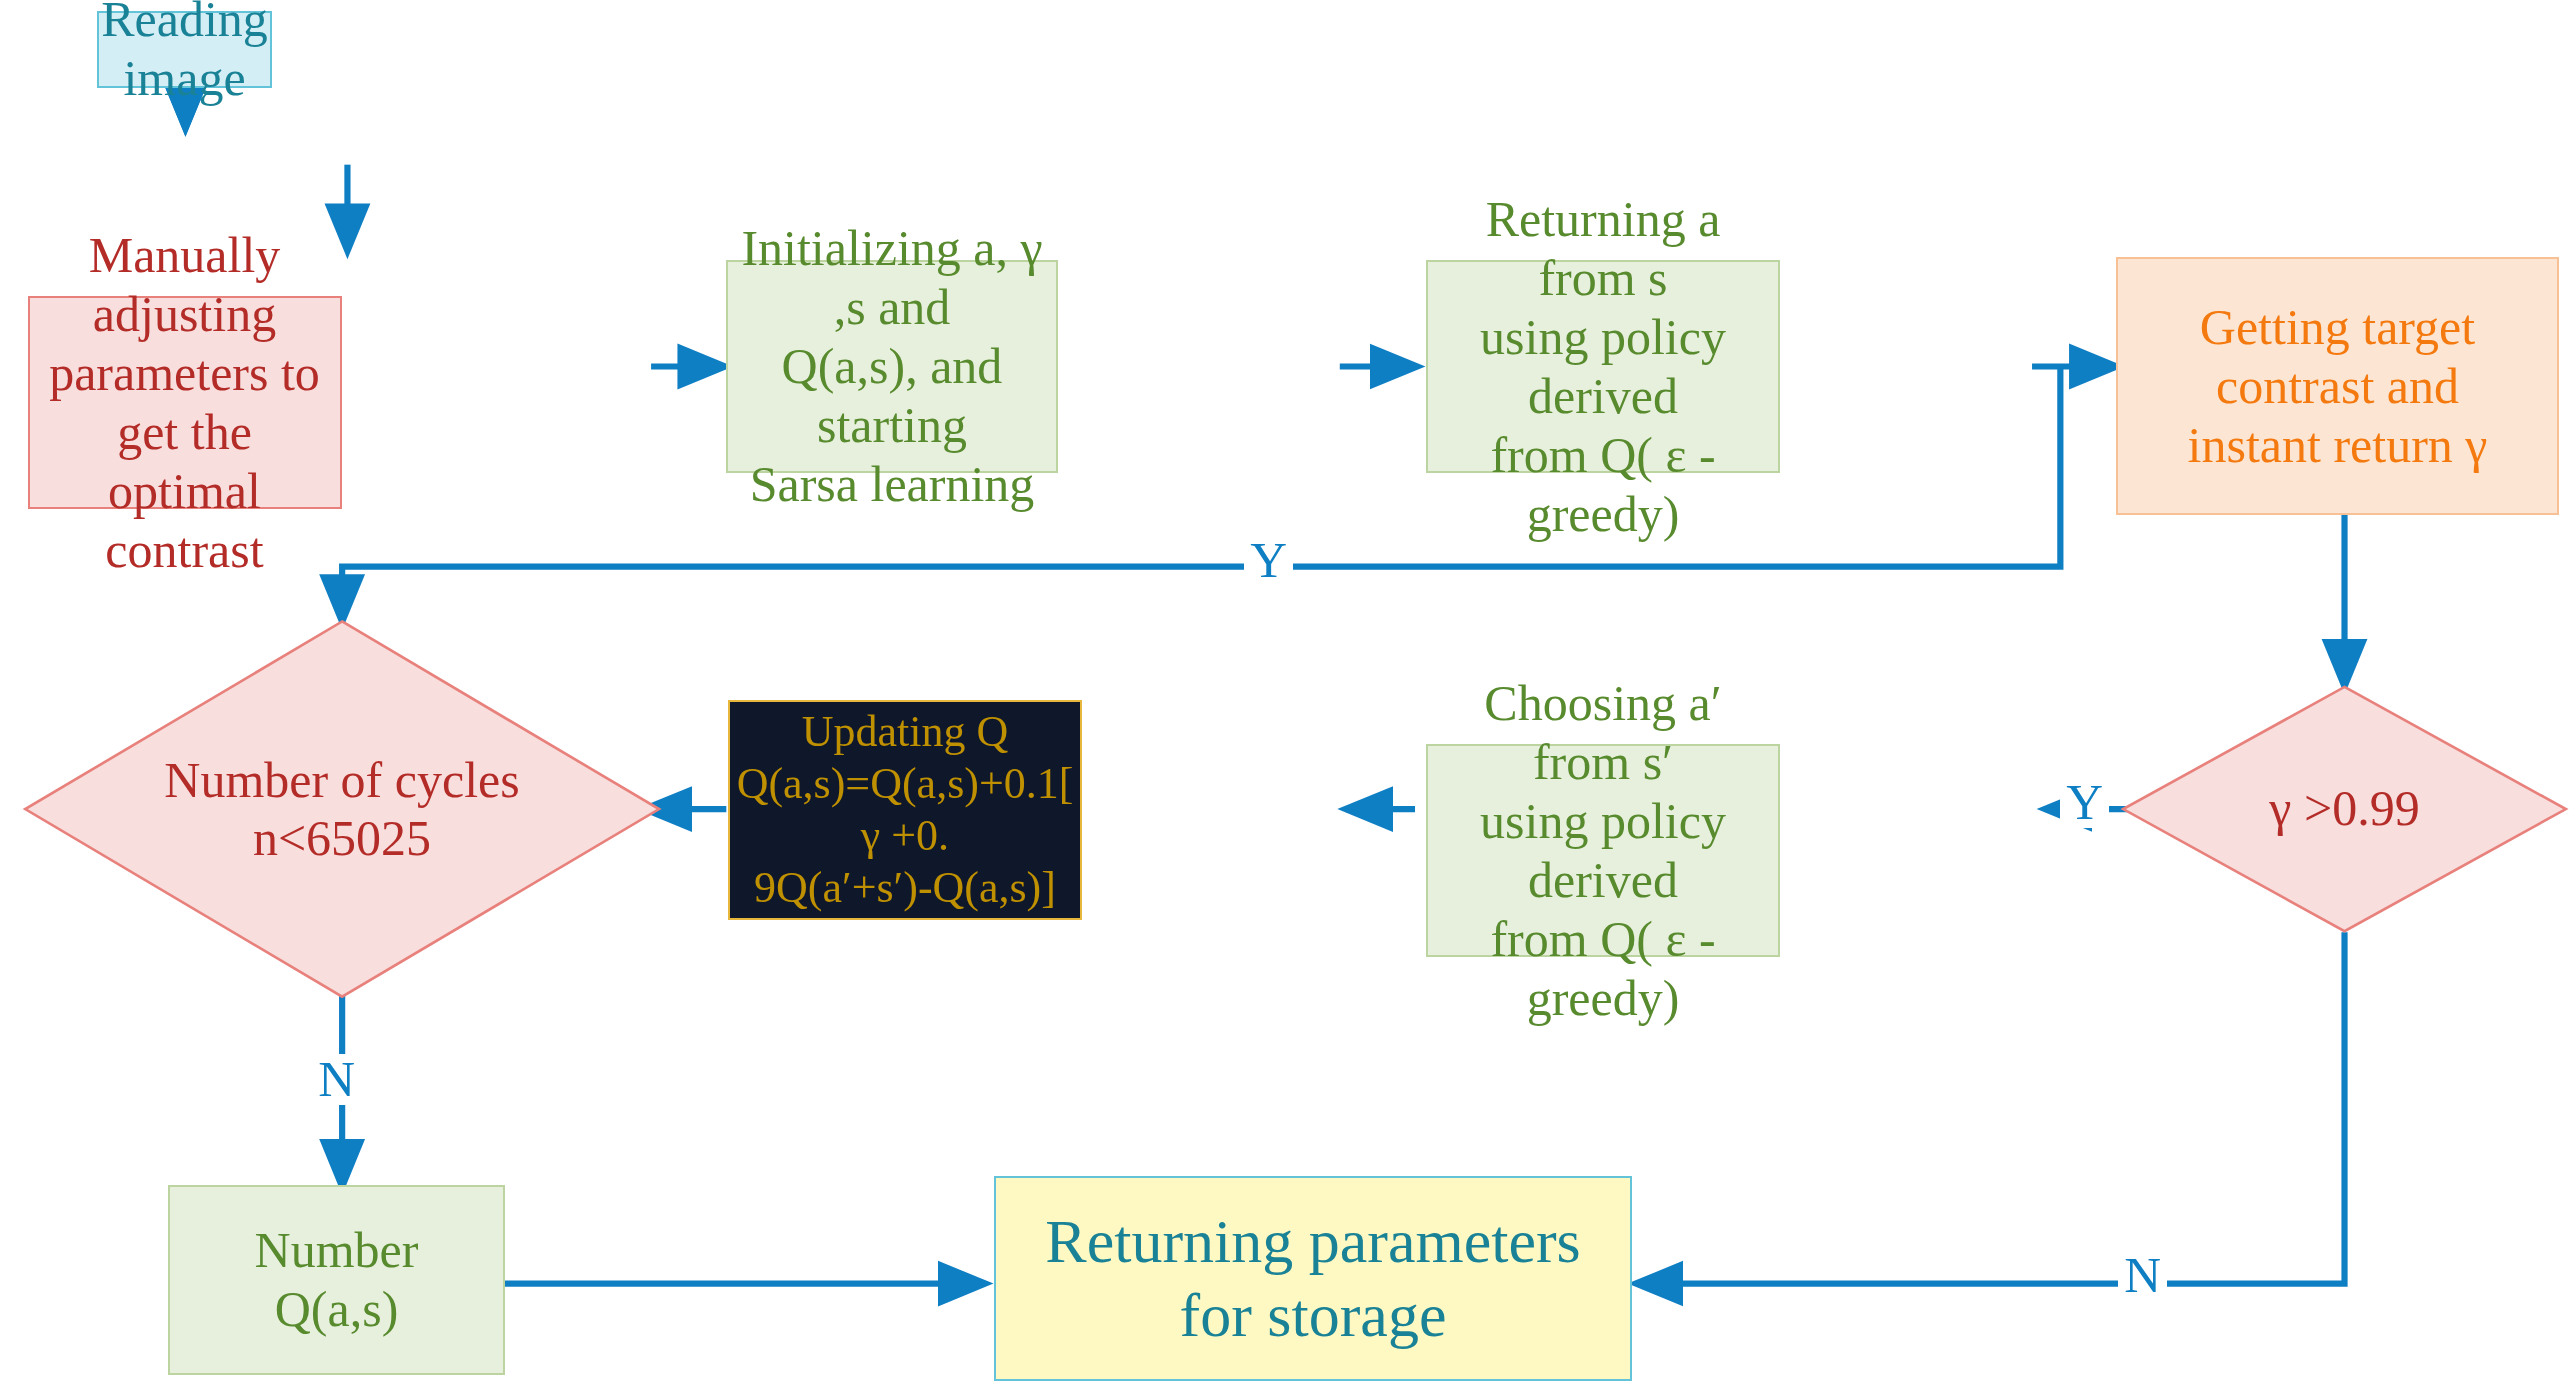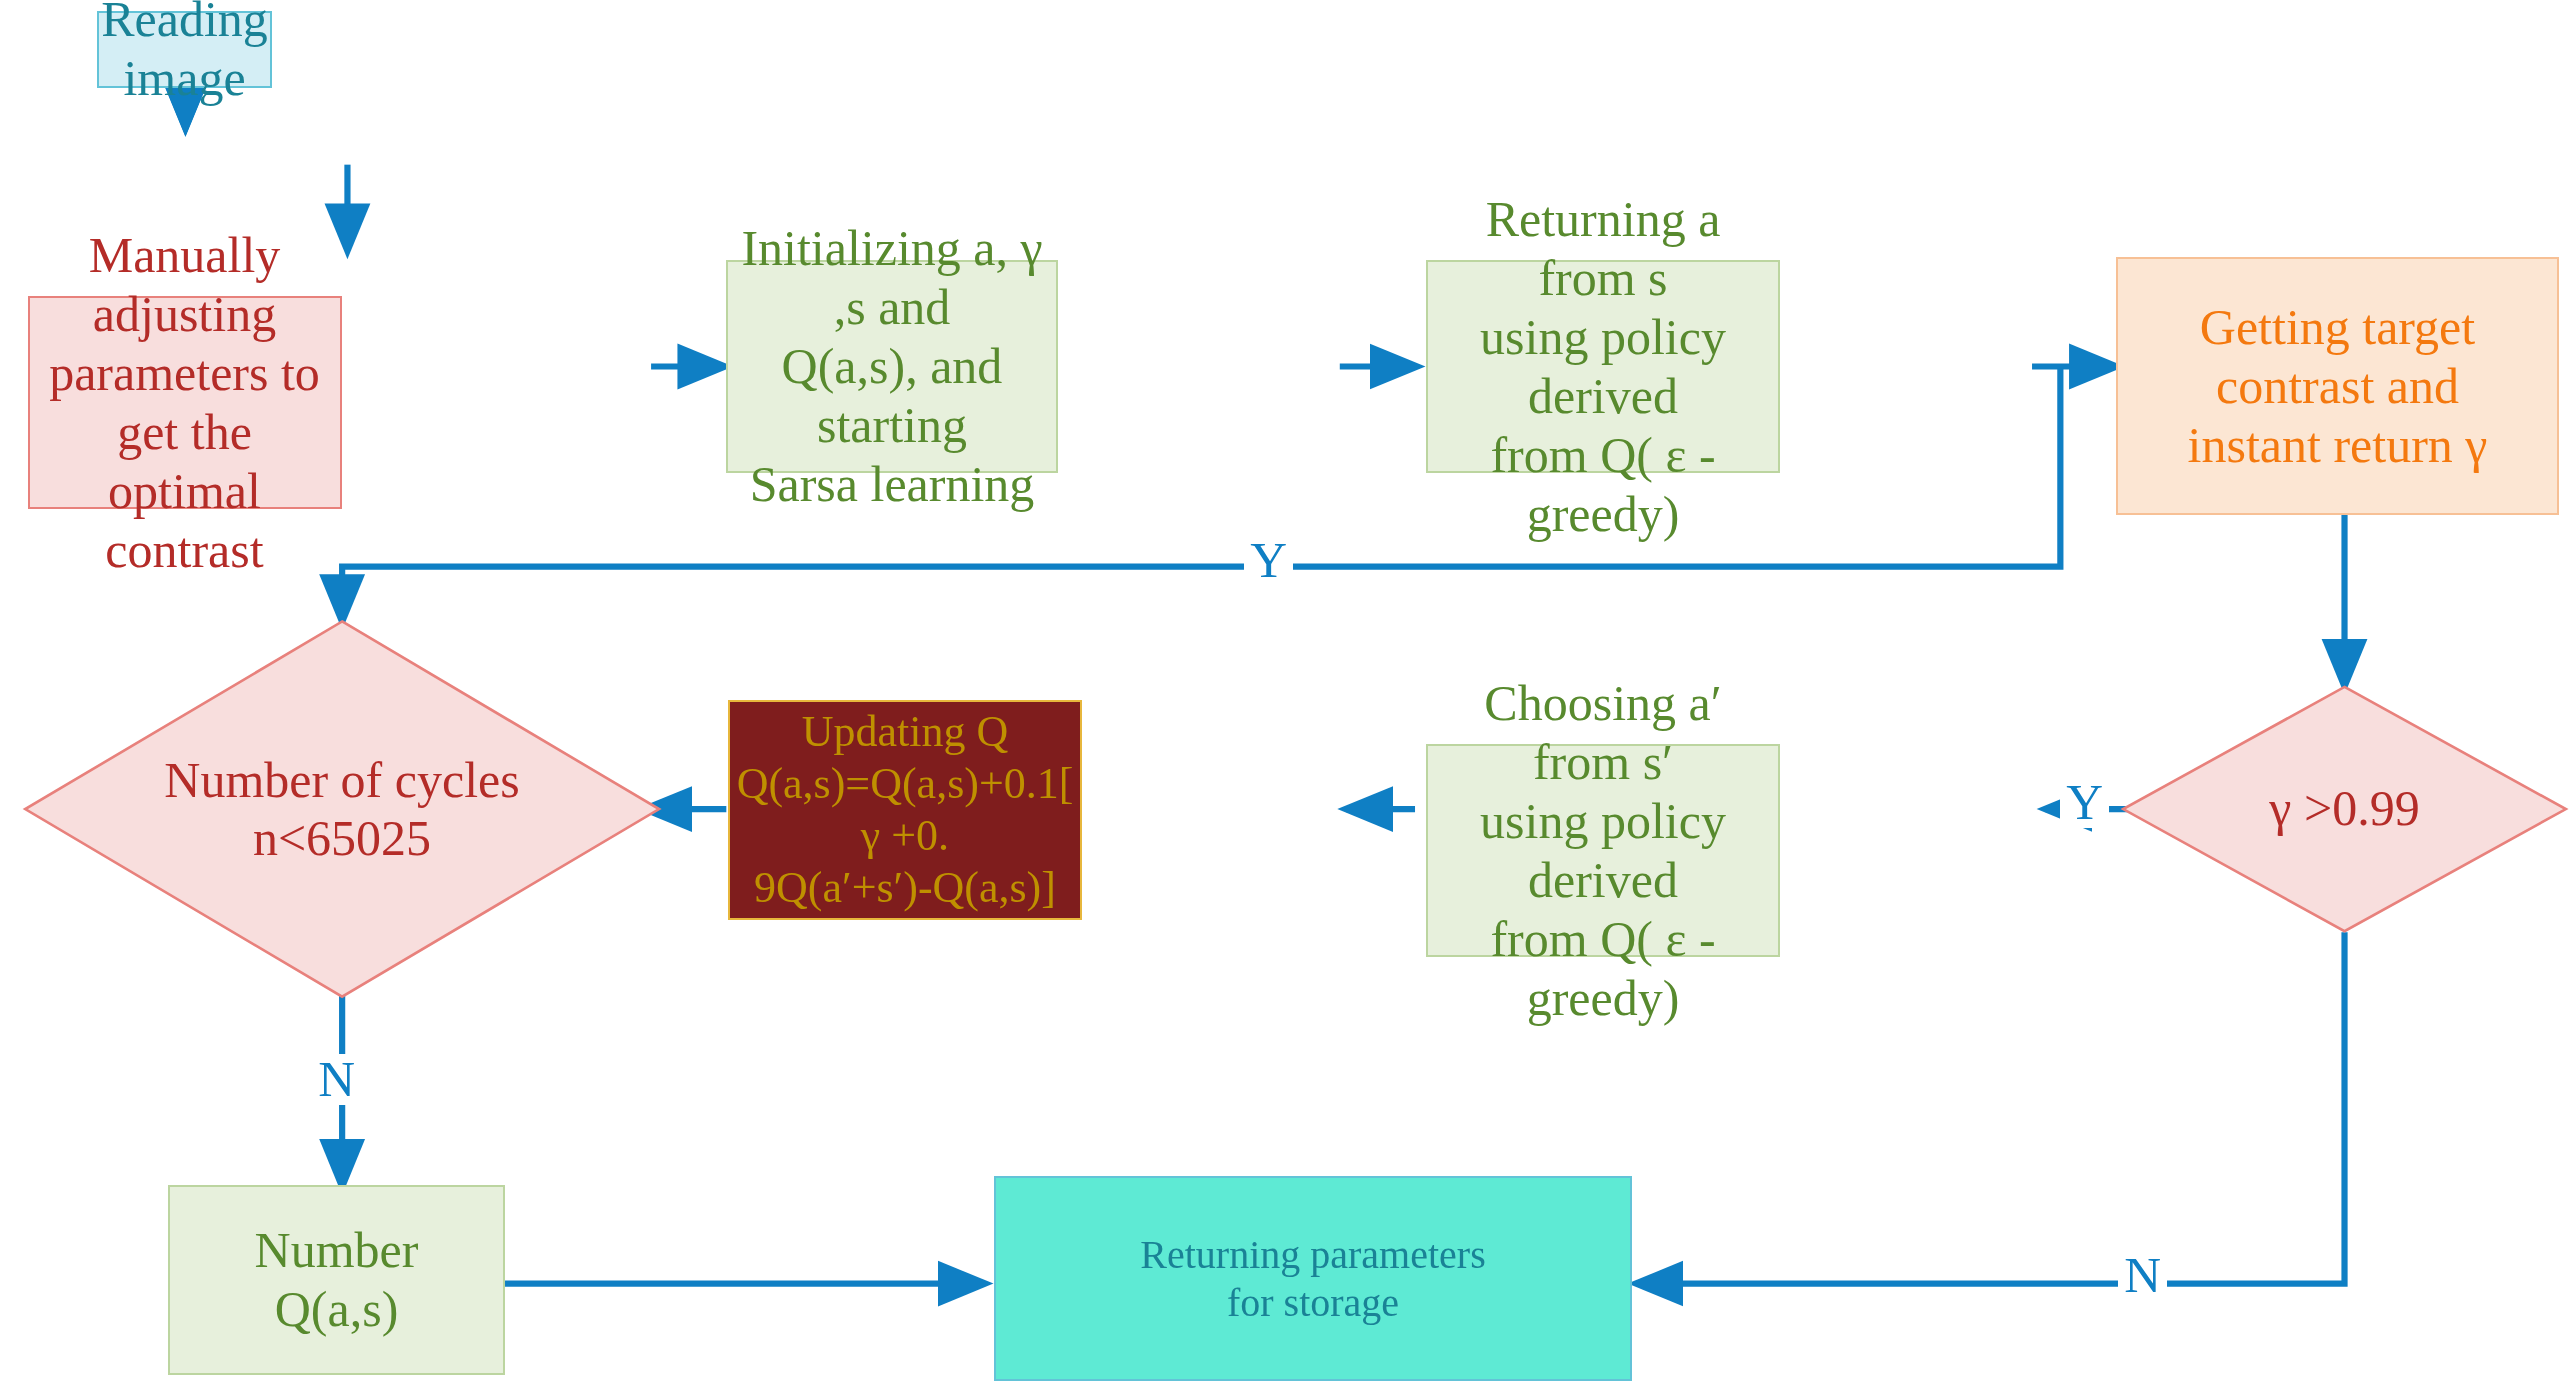--- a/index.html
+++ b/index.html
@@ -6,22 +6,22 @@
   body{font-family:"Liberation Serif", serif;}
   #stage{position:relative;width:2576px;height:1396px;background:#ffffff;overflow:hidden;}
   #wires{position:absolute;left:0;top:0;width:2576px;height:1396px;pointer-events:none;}
   .node{position:absolute;box-sizing:border-box;display:flex;align-items:center;justify-content:center;text-align:center;line-height:1.18;}
   .node .txt{display:block;width:100%;padding:0 5.3px;white-space:pre-line;}
   .rect{border-style:solid;border-width:2.7px;}
   .nd-read{background:#d4eef5;border-color:#63c3d8;color:#1a8296;font-size:50px;}
   .nd-red{background:#f8dedd;border-color:#e8817c;color:#b42c28;font-size:50px;}
   .nd-green{background:#e7f0dc;border-color:#bcd5a0;color:#588a2e;font-size:50px;}
   .nd-orange{background:#fce6d3;border-color:#f7c095;color:#f4790f;font-size:50px;}
-  .nd-yellow{background:#7f1d1d;border-color:#e7b73c;color:#bf9000;font-size:44px;}
-  .nd-cyan{background:#5eead4;border-color:#63c3d8;color:#1a8296;font-size:40px;}
+  .nd-yellow{background:#0f172a;border-color:#e7b73c;color:#bf9000;font-size:44px;}
+  .nd-cyan{background:#fef9c3;border-color:#63c3d8;color:#1a8296;font-size:62px;}
   .diamond{position:absolute;}
   .diamond .dlabel{position:absolute;left:0;top:0;width:100%;height:100%;display:flex;align-items:center;justify-content:center;text-align:center;color:#b42c28;font-size:50px;line-height:1.15;white-space:pre-line;}
   .edge-label{position:absolute;color:#0f7fc4;font-size:51px;line-height:1;background:#ffffff;padding:0 6.2px;}
 </style>
 </head>
 <body>
 
 <div id="stage">
 
   <svg id="wires" viewBox="0 0 2909 1577">

